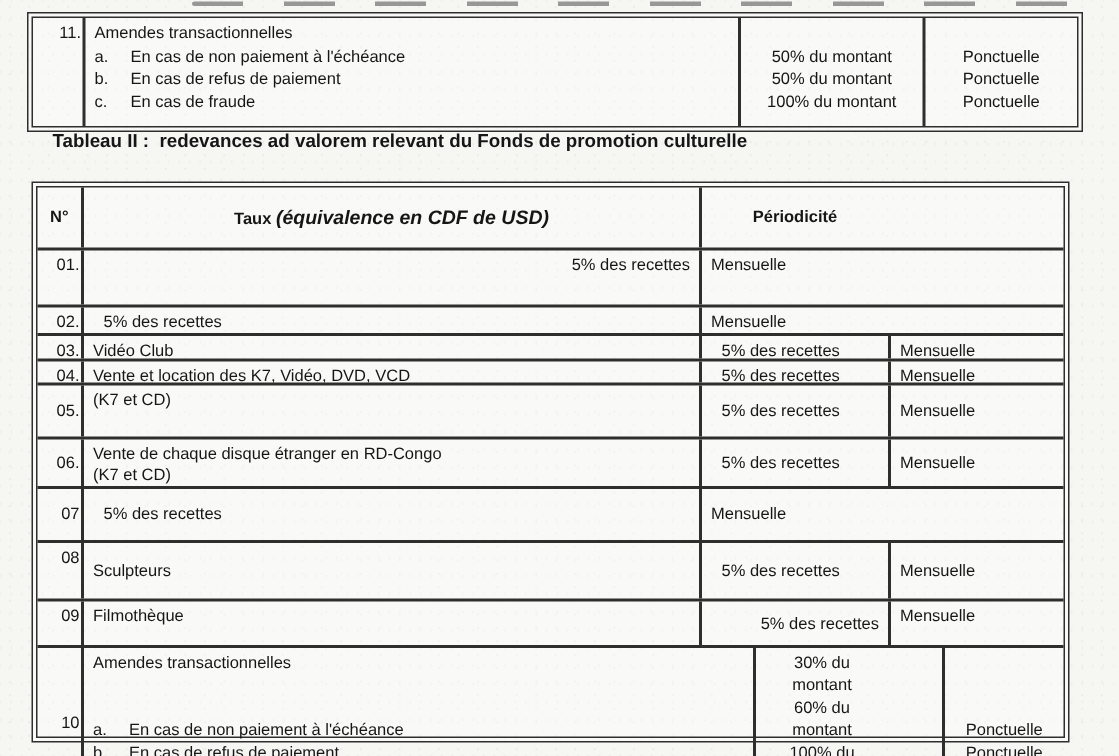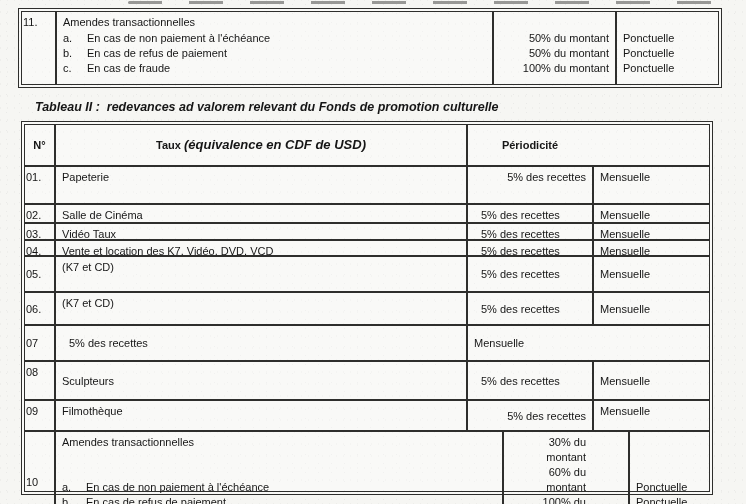--- a/index.html
+++ b/index.html
@@ -22,40 +22,40 @@
   }
   .scan-artifact{
     position:absolute;left:128px;top:1px;width:596px;height:3px;
     background:repeating-linear-gradient(90deg,#4a4a48 0 34px, transparent 34px 61px);
     opacity:.55;border-radius:2px;
   }
   
   .tbl{box-sizing:border-box;border:4px double var(--bc);background:rgba(255,255,255,.35);}
   .cell{box-sizing:border-box;padding:3px 6px;overflow:hidden;}
   .cell + .cell{border-left:2px solid var(--bc);}
-  .cnum{text-align:left;padding-left:1px;padding-right:1px;}
+  .cnum{text-align:right;padding-left:1px;padding-right:1px;}
   .right{text-align:right;padding-right:6px;}
   .v-center{display:flex;flex-direction:column;justify-content:center;}
   .v-bottom{display:flex;flex-direction:column;justify-content:flex-end;}
-  .lines{line-height:15px;}
+  .lines{line-height:15px;text-align:center;}
   .abc{padding-bottom:2px;}
   .abc-line{display:flex;line-height:15px;}
   .abc-letter{width:24px;flex:none;}
   
   .t1{
     position:absolute;left:18px;top:8px;width:704px;height:80px;
     display:grid;grid-template-columns:33px 437px 123px 103px;
   }
   .t1 .cacte{display:flex;flex-direction:column;}
   .t1 .abc{margin-top:auto;padding-bottom:5px;}
   .t1 .ctaux,.t1 .cper{padding-bottom:8px;}
   
   .caption{
-    position:absolute;left:35px;top:100px;
-    font-weight:bold;font-size:12.5px;white-space:pre-wrap;font-style:italic;
+    position:absolute;left:35px;top:87px;
+    font-weight:bold;font-size:12.5px;white-space:pre-wrap;
   }
   
   .t2{
     position:absolute;left:21px;top:121px;width:692px;height:374px;
     display:flex;flex-direction:column;
   }
   .trow{display:grid;grid-template-columns:29px 412px 126px 117px;flex:none;}
   .trow + .trow{border-top:2px solid var(--bc);}
   .trow.grow{flex:1 1 auto;}
   .thead .cell{
@@ -113,35 +113,33 @@
     <div class="trow thead" style="height:40px">
       <div class="cell cnum">N°</div>
       <div class="cell">
         <div><span>Taux</span> <span class="hnote">(équivalence en CDF de USD)</span></div>
       </div>
       <div class="cell">Périodicité</div>
     </div>
 
     <div class="trow" style="height:36px">
       <div class="cell cnum">01.</div>
-      <div class="cell">Papeterie</div>
       <div class="cell right">5% des recettes</div>
       <div class="cell">Mensuelle</div>
     </div>
 
     <div class="trow" style="height:17px">
       <div class="cell cnum">02.</div>
-      <div class="cell">Salle de Cinéma</div>
       <div class="cell taux-pad">5% des recettes</div>
       <div class="cell">Mensuelle</div>
     </div>
 
     <div class="trow" style="height:15px">
       <div class="cell cnum">03.</div>
-      <div class="cell">Vidéo Taux</div>
+      <div class="cell">Vidéo Club</div>
       <div class="cell taux-pad">5% des recettes</div>
       <div class="cell">Mensuelle</div>
     </div>
 
     <div class="trow" style="height:14px">
       <div class="cell cnum">04.</div>
       <div class="cell">Vente et location des K7, Vidéo, DVD, VCD</div>
       <div class="cell taux-pad">5% des recettes</div>
       <div class="cell">Mensuelle</div>
     </div>
@@ -151,20 +149,21 @@
       <div class="cell">
         <div>(K7 et CD)</div>
       </div>
       <div class="cell taux-pad v-center">5% des recettes</div>
       <div class="cell v-center">Mensuelle</div>
     </div>
 
     <div class="trow" style="height:31px">
       <div class="cell cnum v-center">06.</div>
       <div class="cell">
+        <div>Vente de chaque disque étranger en RD-Congo</div>
         <div>(K7 et CD)</div>
       </div>
       <div class="cell taux-pad v-center">5% des recettes</div>
       <div class="cell v-center">Mensuelle</div>
     </div>
 
     <div class="trow" style="height:34px">
       <div class="cell cnum v-center">07</div>
       <div class="cell taux-pad v-center">5% des recettes</div>
       <div class="cell v-center">Mensuelle</div>

